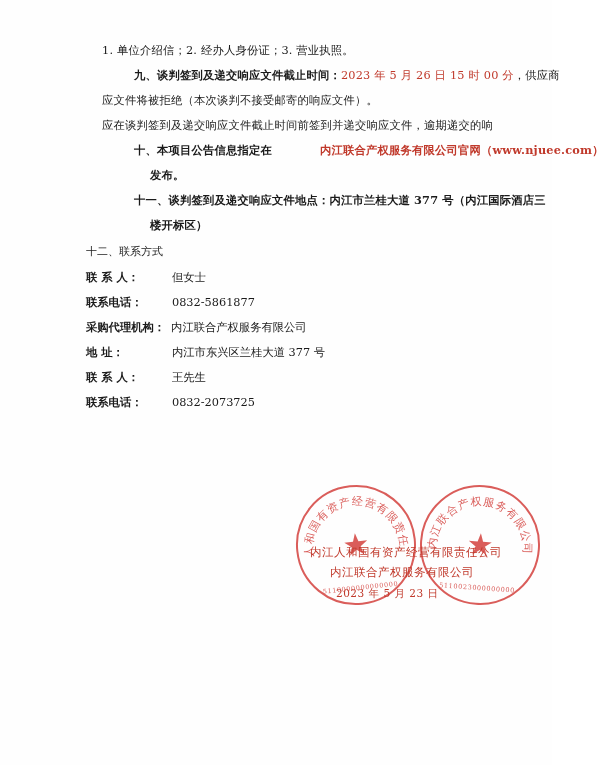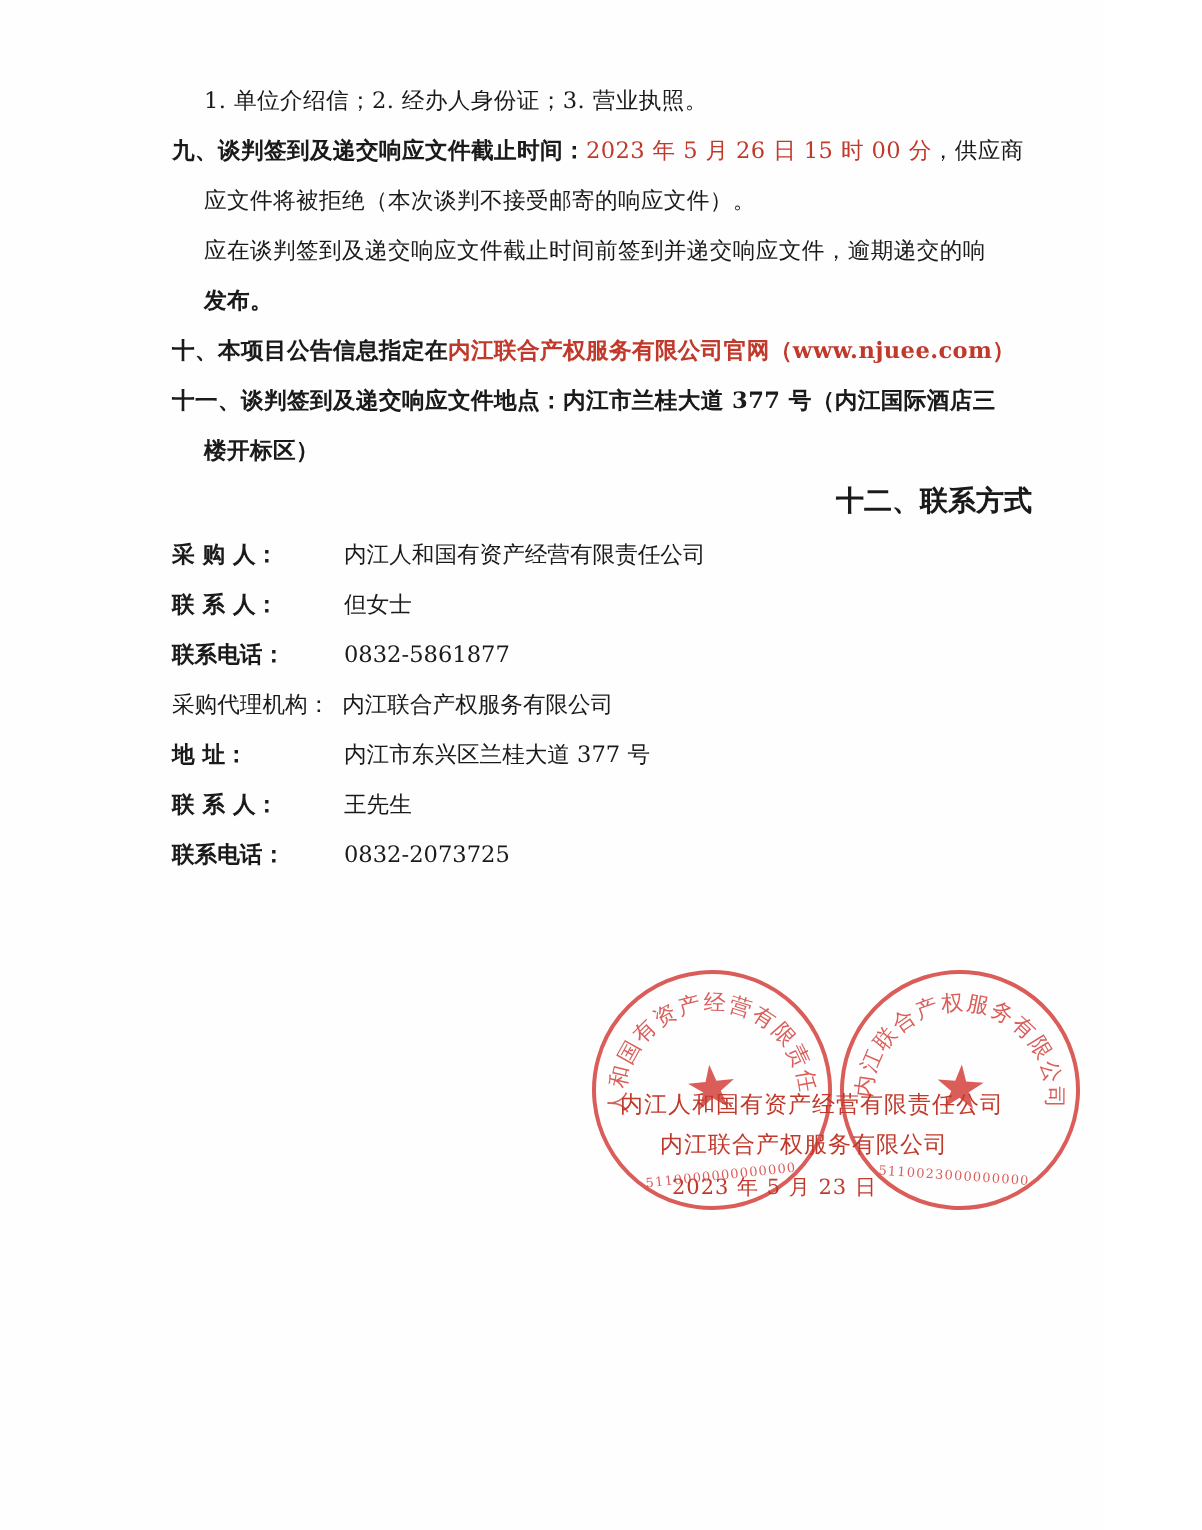--- a/index.html
+++ b/index.html
@@ -32,44 +32,44 @@
     font-size: 11.3px;
     line-height: 25px;
     letter-spacing: 0.2px;
     white-space: nowrap;
   }
   .hang2 {
     padding-left: 16px;
   }
   .bold {
     font-weight: bold;
+    margin-left: 48px;
   }
   .red {
     color: #c0392b;
   }
   .section-title {
-    font-weight: bold;
-    font-size: 14px;
+    font-weight: normal;
+    font-size: 11px;
     line-height: 27px;
-    text-align: right;
   }
   .contact-row {
     font-size: 11.3px;
     line-height: 25px;
     white-space: nowrap;
   }
   .lbl {
     display: inline-block;
     width: 86px;
     font-weight: bold;
   }
   .lbl-wide {
     display: inline-block;
     width: 86px;
-    font-weight: normal;
+    font-weight: bold;
     text-align: right;
   }
 
   
   .seal-area {
     position: absolute;
     left: 0;
     top: 483px;
     width: 601px;
     height: 140px;
@@ -144,33 +144,30 @@
   <div class="content">
 
     <div class="line hang2">1. 单位介绍信；2. 经办人身份证；3. 营业执照。</div>
 
     <div class="line">
       <span class="bold">九、谈判签到及递交响应文件截止时间：</span><span class="red">2023 年 5 月 26 日 15 时 00 分</span><span>，供应商</span>
     </div>
     <div class="line hang2">应文件将被拒绝（本次谈判不接受邮寄的响应文件）。</div>
     <div class="line hang2">应在谈判签到及递交响应文件截止时间前签到并递交响应文件，逾期递交的响</div>
 
-    <div class="line hang2 bold">发布。</div>
     <div class="line">
       <span class="bold">十、本项目公告信息指定在</span><span class="red bold">内江联合产权服务有限公司官网（www.njuee.com）</span>
     </div>
+    <div class="line hang2 bold">发布。</div>
 
     <div class="line bold">十一、谈判签到及递交响应文件地点：内江市兰桂大道 377 号（内江国际酒店三</div>
     <div class="line hang2 bold">楼开标区）</div>
 
     <div class="section-title">十二、联系方式</div>
 
-    <div class="contact-row">
-      <span class="lbl">采 购 人：</span><span>内江人和国有资产经营有限责任公司</span>
-    </div>
     <div class="contact-row">
       <span class="lbl">联 系 人：</span><span>但女士</span>
     </div>
     <div class="contact-row">
       <span class="lbl">联系电话：</span><span>0832-5861877</span>
     </div>
     <div class="contact-row">
       <span class="lbl-wide" style="width:auto;margin-right:6px;">采购代理机构：</span><span>内江联合产权服务有限公司</span>
     </div>
     <div class="contact-row">

